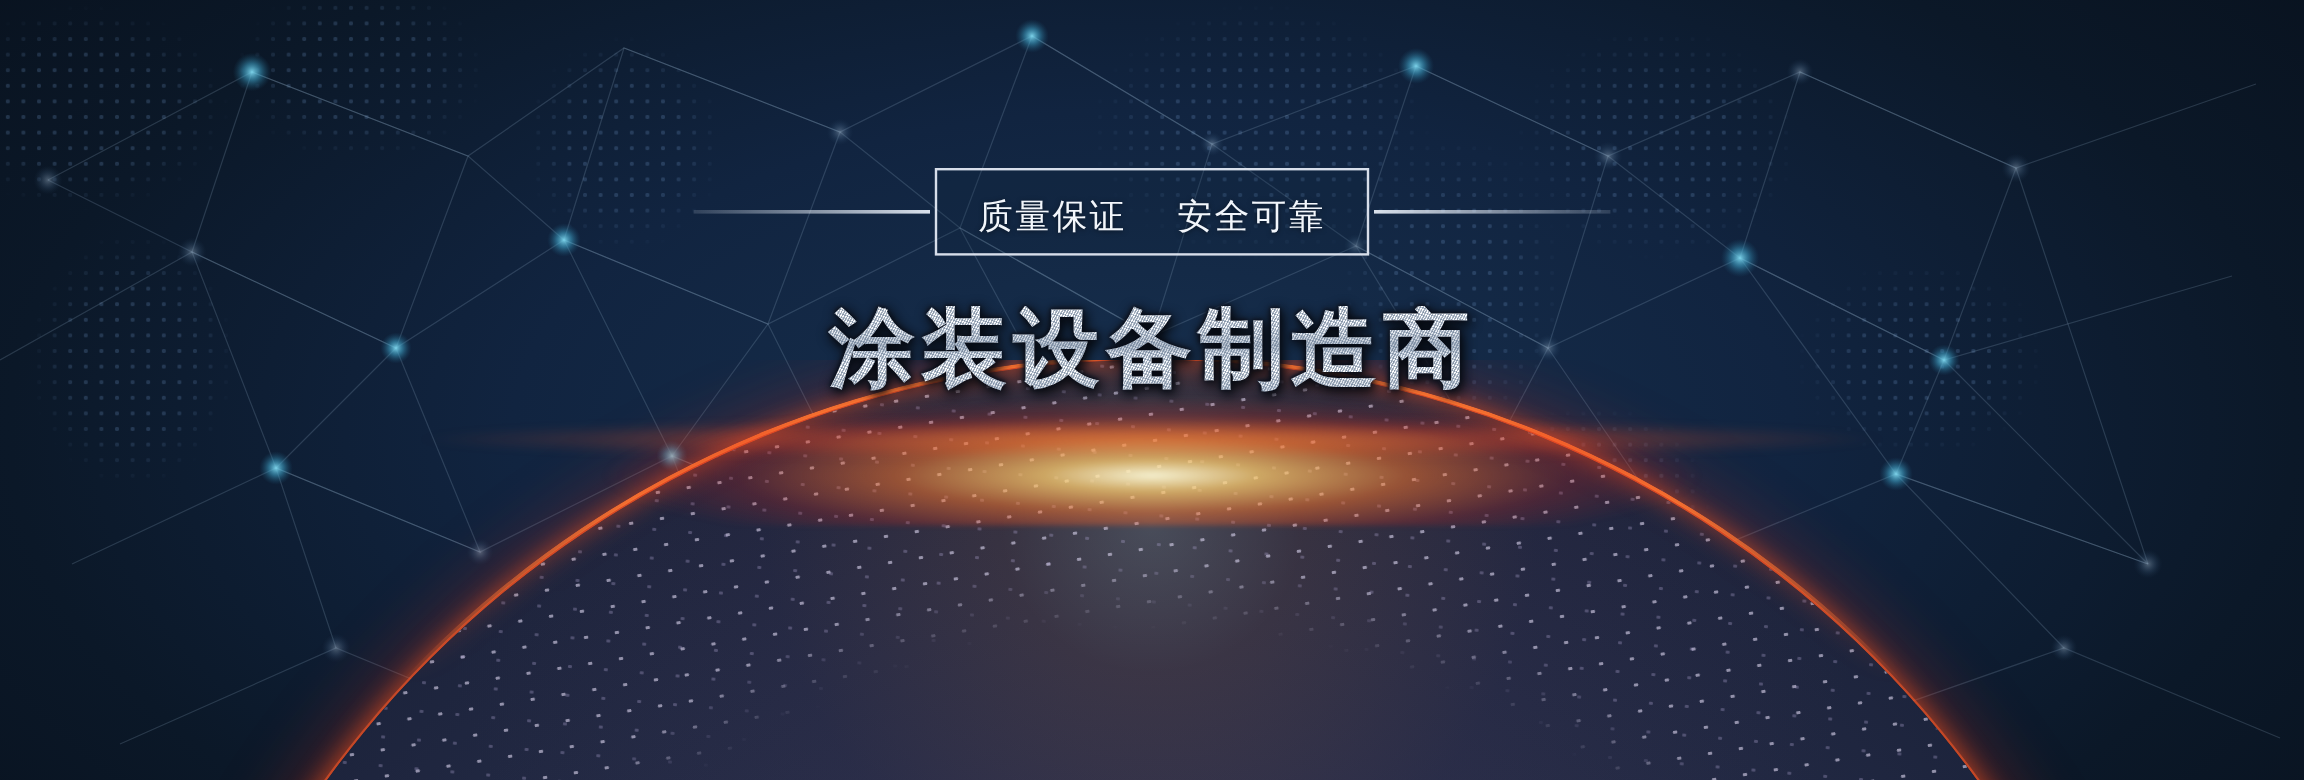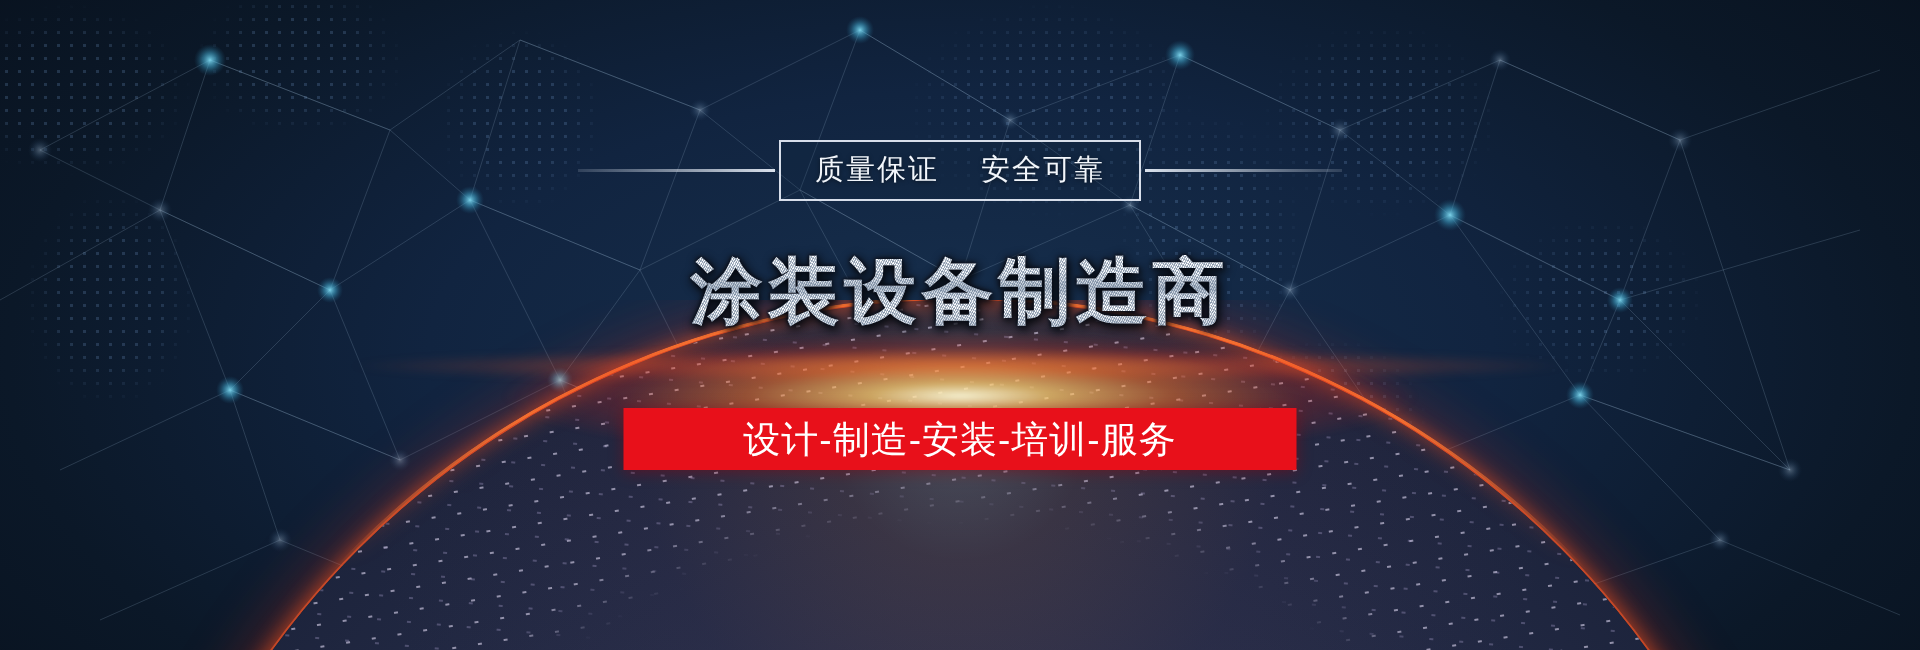--- a/index.html
+++ b/index.html
@@ -110,21 +110,21 @@
 
   
   .tagline-row{
     position:absolute; top:140px; left:0; width:100%;
     display:flex; align-items:center; justify-content:center;
   }
   .rule{ height:3px; background:linear-gradient(90deg, rgba(225,232,242,0.15), rgba(228,235,245,0.95)); width:197px; }
   .rule.right{ background:linear-gradient(90deg, rgba(228,235,245,0.95), rgba(225,232,242,0.15)); }
   .tag-box{
     border:2px solid rgba(232,238,248,0.92);
-    padding:13px 34px 15px;
+    padding:25px 34px 15px;
     margin:0 4px;
     display:flex; gap:42px; align-items:center;
     background:rgba(18,38,62,0.18);
   }
   .tag-box span{
     color:#f2f6fb; font-size:29px; letter-spacing:2px; line-height:1;
     white-space:nowrap;
     text-shadow:0 1px 4px rgba(0,0,0,.5);
   }
 
@@ -241,17 +241,14 @@
     <div class="rule"></div>
     <div class="tag-box">
       <span>质量保证</span>
       <span>安全可靠</span>
     </div>
     <div class="rule right"></div>
   </div>
 
   <div class="headline">涂装设备制造商</div>
 
-  <div class="redbar">
-    <span>设计-制造-安装-培训-服务</span>
-  </div>
 
 </div>
 
 </body></html>

